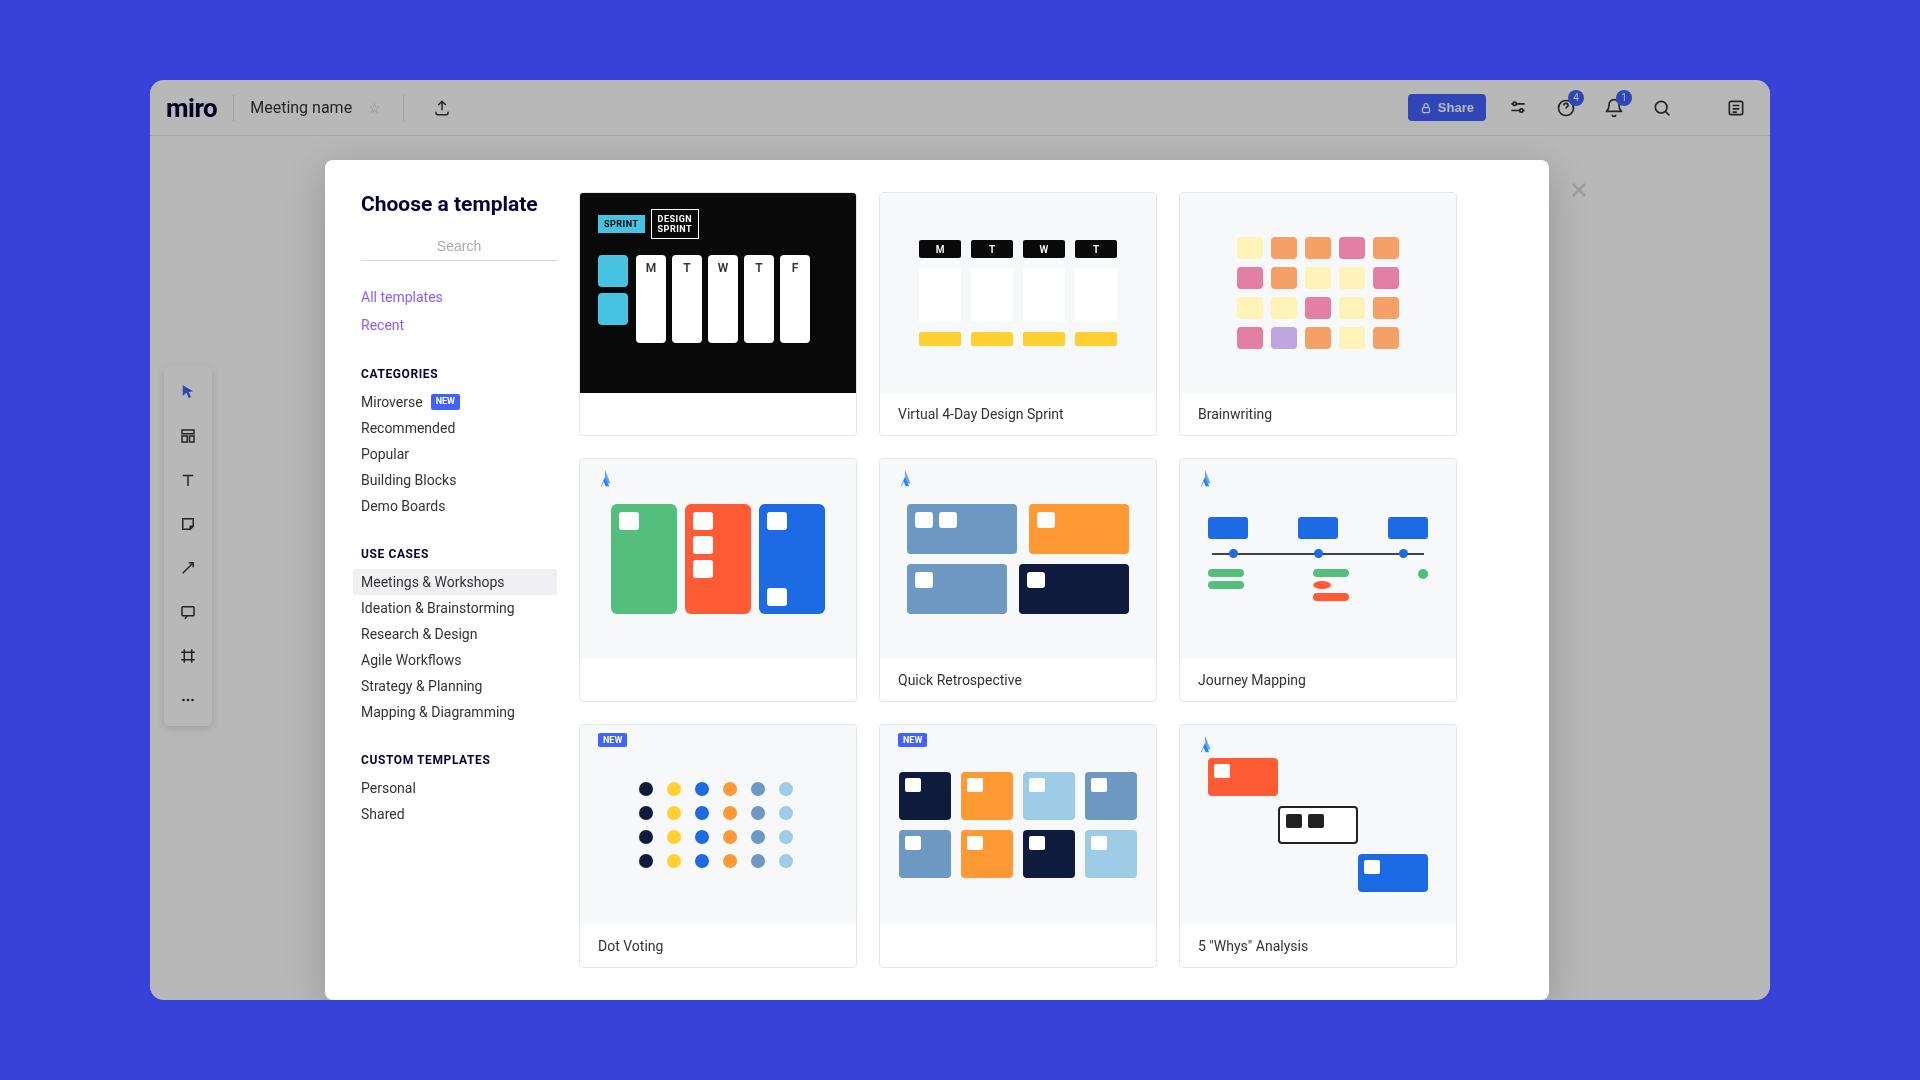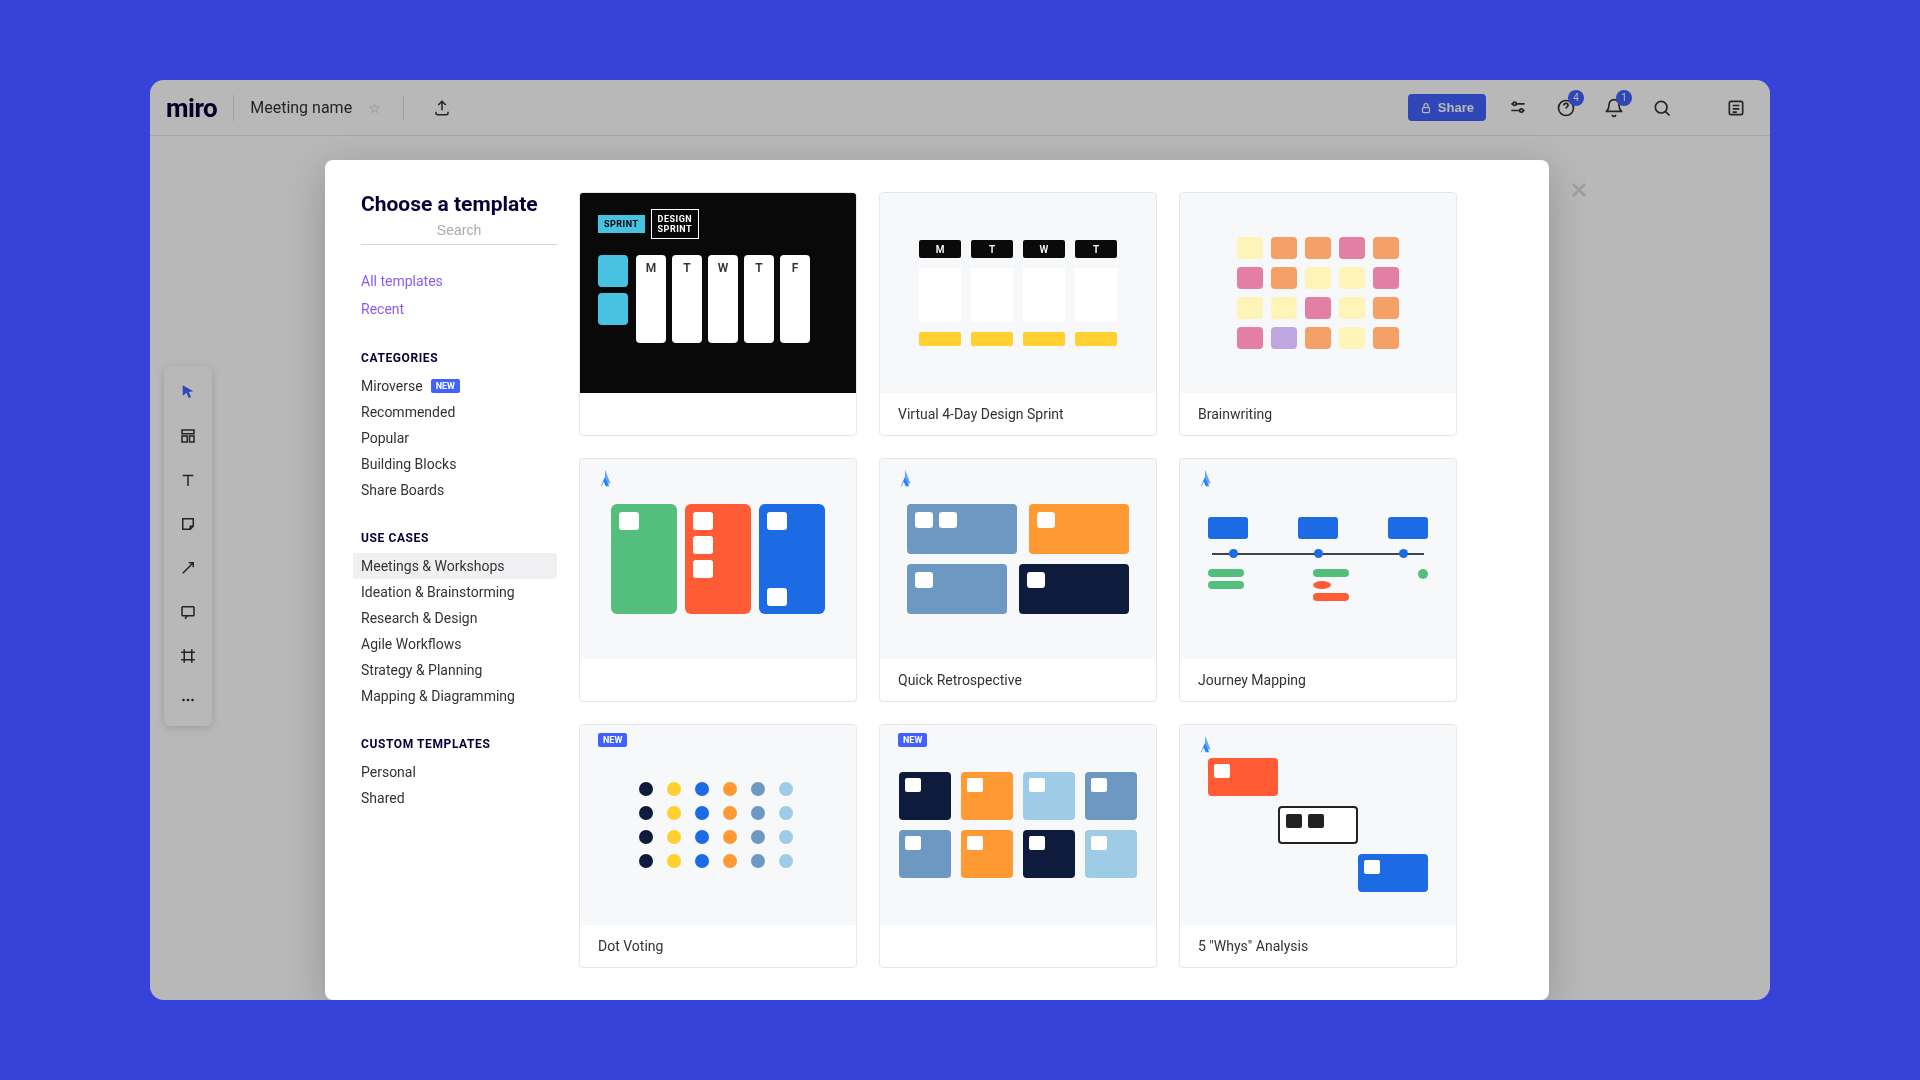--- a/index.html
+++ b/index.html
@@ -23,27 +23,27 @@
 .tool-btn { width: 40px; height: 40px; display: flex; align-items: center; justify-content: center; cursor: pointer; color: #333; }
 .tool-btn.active { color: #4262ff; }
 
 
 .modal { position: absolute; left: 175px; top: 80px; width: 1224px; height: 840px; background: #fff; border-radius: 8px; box-shadow: 0 10px 40px rgba(0,0,0,0.2); z-index: 10; display: flex; }
 .close-btn { position: absolute; right: -42px; top: 20px; width: 28px; height: 28px; cursor: pointer; color: #9c9c9c; z-index: 11; }
 .modal .close-btn { right: 20px; top: 20px; }
 
 
 .modal-sidebar { width: 248px; padding: 32px 16px 24px 36px; overflow-y: auto; }
-.modal-title { font-size: 21px; font-weight: 700; color: #050038; margin-bottom: 0; }
+.modal-title { font-size: 21px; font-weight: 700; color: #050038; margin-bottom: 16px; }
 .search-wrap { border-bottom: 1px solid #d6d6d8; margin-bottom: 22px; }
 .search-input { border: none; outline: none; font-size: 14px; padding: 6px 0; width: 100%; color: #333; text-align: center; }
 .search-input::placeholder { color: #aaa; }
 .sidebar-link { font-size: 14px; color: #8b5cf6; padding: 6px 0; cursor: pointer; display: block; }
 .section-heading { font-size: 12px; font-weight: 700; letter-spacing: 0.6px; color: #050038; margin-top: 28px; margin-bottom: 8px; text-transform: uppercase; }
-.cat-item { font-size: 14px; color: #333; padding: 5px 8px 5px 0; cursor: pointer; display: flex; align-items: center; gap: 8px; }
+.cat-item { font-size: 14px; color: #333; padding: 5px 8px 5px 0; cursor: pointer; display: flex; gap: 8px; }
 .cat-item.selected { background: #f0f0f2; margin-left: -8px; padding-left: 8px; border-radius: 3px; }
 .new-badge { background: #4262ff; color: #fff; font-size: 9px; font-weight: 700; padding: 2px 5px; border-radius: 2px; }
 
 .modal-main { flex: 1; padding: 32px 36px 0 6px; overflow-y: auto; }
 .template-grid { display: grid; grid-template-columns: repeat(3, 278px); gap: 22px; }
 .template-card { border: 1px solid #e6e6ea; border-radius: 4px; overflow: hidden; cursor: pointer; background: #fff; }
 .card-preview { height: 200px; background: #f7f8fa; position: relative; display: flex; align-items: center; justify-content: center; }
 .card-label { padding: 13px 18px; font-size: 14px; color: #333; }
 .new-tag { position: absolute; top: 8px; left: 18px; background: #4262ff; color: #fff; font-size: 9px; font-weight: 700; padding: 2px 5px; border-radius: 2px; }
 .atlassian-badge { position: absolute; top: 8px; left: 14px; }
@@ -221,21 +221,21 @@
       <span class="sidebar-link">Recent</span>
 
       <div class="section-heading">Categories</div>
       <div class="cat-item">
           <span>Miroverse</span>
           <span class="new-badge">NEW</span>
         </div>
       <div class="cat-item">Recommended</div>
       <div class="cat-item">Popular</div>
       <div class="cat-item">Building Blocks</div>
-      <div class="cat-item">Share Boards</div>
+      <div class="cat-item">Demo Boards</div>
 
       <div class="section-heading">Use Cases</div>
       <div class="cat-item selected">Meetings &amp; Workshops</div>
       <div class="cat-item">Ideation &amp; Brainstorming</div>
       <div class="cat-item">Research &amp; Design</div>
       <div class="cat-item">Agile Workflows</div>
       <div class="cat-item">Strategy &amp; Planning</div>
       <div class="cat-item">Mapping &amp; Diagramming</div>
 
       <div class="section-heading">Custom Templates</div>

